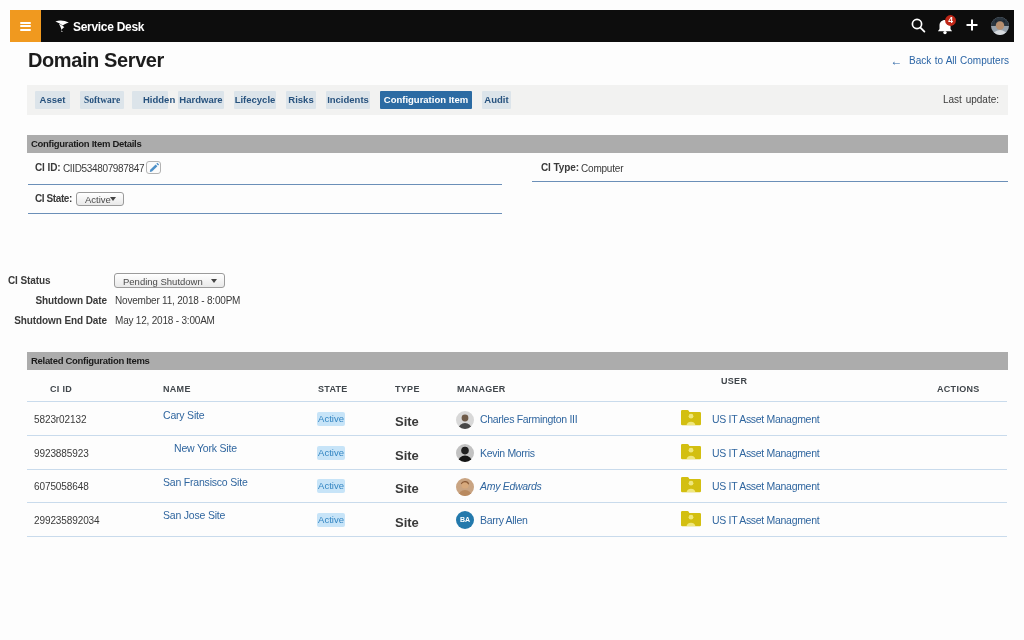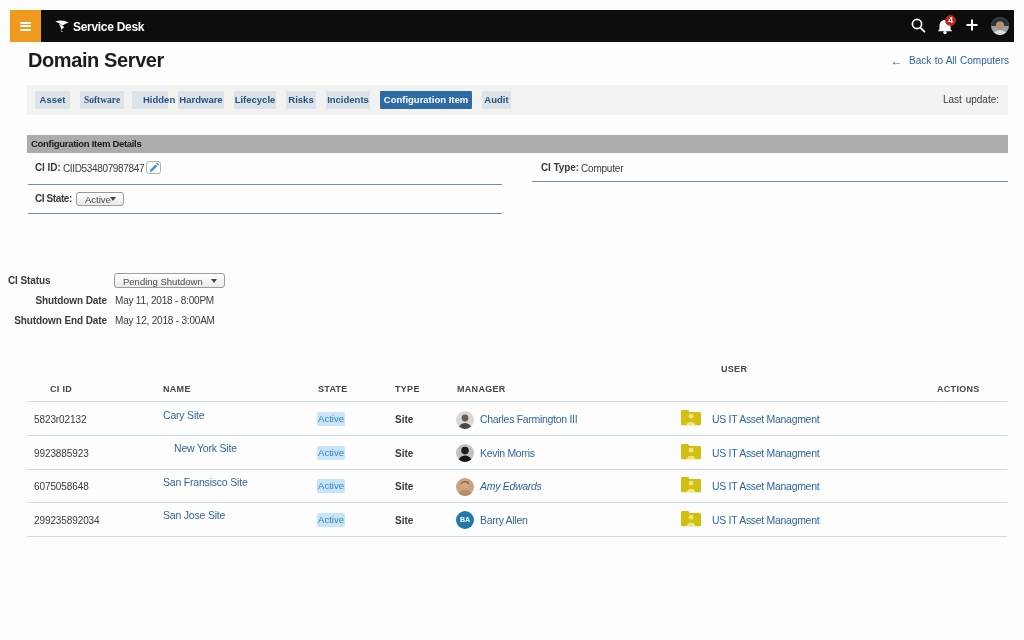--- a/index.html
+++ b/index.html
@@ -36,21 +36,21 @@
   .selectbox .car { position:absolute; right:7px; top:50%; margin-top:-2px; width:0; height:0; border-left:3.5px solid transparent; border-right:3.5px solid transparent; border-top:4px solid #444; }
 
   .editbtn { position:absolute; left:146px; top:161px; width:15px; height:13px; border:1px solid #b3b3b3; border-radius:3px; background:#fbfbfb; }
 
   
   .th { position:absolute; font-size:9px; font-weight:bold; color:#40464b; letter-spacing:0.3px; }
   .rowsep { position:absolute; left:27px; width:980px; height:1px; background:#c9dbec; }
   .cid { position:absolute; left:34px; font-size:10px; letter-spacing:-0.1px; color:#3a3a3a; }
   .link { color:#30669f; font-size:10.5px; letter-spacing:-0.2px; text-decoration:none; }
   .chip { position:absolute; left:317px; width:28px; height:14px; background:#c7e4f8; color:#3486c2; font-size:9.5px; text-align:center; line-height:14px; border-radius:2px; }
-  .stype { position:absolute; left:395px; font-size:10px; font-weight:bold; color:#3a3a3a;text-align:center; }
+  .stype { position:absolute; left:395px; font-size:13px; font-weight:bold; color:#3a3a3a;text-align:center; }
   .avatar { position:absolute; left:456px; width:18px; height:18px; border-radius:50%; overflow:hidden; }
   .mname { position:absolute; left:480px; font-size:10.5px; letter-spacing:-0.3px; color:#30669f; }
   .foldic { position:absolute; left:681px; }
   .uname { position:absolute; left:712px; font-size:10.5px; letter-spacing:-0.3px; color:#30669f; }
 </style>
 </head>
 <body>
 <div id="stage">
 
   <div class="topbar">
@@ -134,30 +134,31 @@
   <div class="lbl" style="position:absolute;left:541px;top:162px;">CI Type:</div>
   <div class="val" style="position:absolute;left:581px;top:163px;">Computer</div>
   <div class="blueline" style="left:532px; top:181px; width:476px;"></div>
 
   <div class="lbl" style="position:absolute;left:0px;top:275px;width:107px;text-align:left;margin-left:8px;">CI Status</div>
   <div class="selectbox" style="left:114px; top:273px; width:111px; height:15px;">
       <span style="position:absolute;left:8px;top:2px;">Pending Shutdown</span>
       <span class="car"></span>
     </div>
   <div class="lbl" style="position:absolute;left:0px;top:295px;width:107px;text-align:right;">Shutdown Date</div>
-  <div class="val" style="position:absolute;left:115px;top:295px;">May 11, 2018 - 8:00PM</div>
+  <div class="val" style="position:absolute;left:115px;top:295px;">November 11, 2018 - 8:00PM</div>
   <div class="lbl" style="position:absolute;left:0px;top:315px;width:107px;text-align:right;">Shutdown End Date</div>
   <div class="val" style="position:absolute;left:115px;top:315px;">May 12, 2018 - 3:00AM</div>
 
+  <div class="secbar" style="top:352px;">Related Configuration Items</div>
   <div class="th" style="left:34px; top:384px;margin-left:16px;">CI ID</div>
   <div class="th" style="left:163px;top:384px;">NAME</div>
   <div class="th" style="left:318px;top:384px;">STATE</div>
   <div class="th" style="left:395px;top:384px;">TYPE</div>
   <div class="th" style="left:457px;top:384px;">MANAGER</div>
-  <div class="th" style="left:682px;top:364px;padding-left:39px;">USER</div>
+  <div class="th" style="left:682px;top:376px;padding-left:39px;">USER</div>
   <div class="th" style="left:937px;top:384px;">ACTIONS</div>
   <div class="rowsep" style="top:401px;"></div>
   <div class="rowsep" style="top:435px;"></div>
   <div class="rowsep" style="top:469px;"></div>
   <div class="rowsep" style="top:502px;"></div>
   <div class="rowsep" style="top:536px;"></div>
 
   <div class="cid" style="top:414px;">5823r02132</div>
   <a class="link" style="position:absolute;left:163px;top:409px;">Cary Site</a>
   <div class="chip" style="top:412px;">Active</div>

